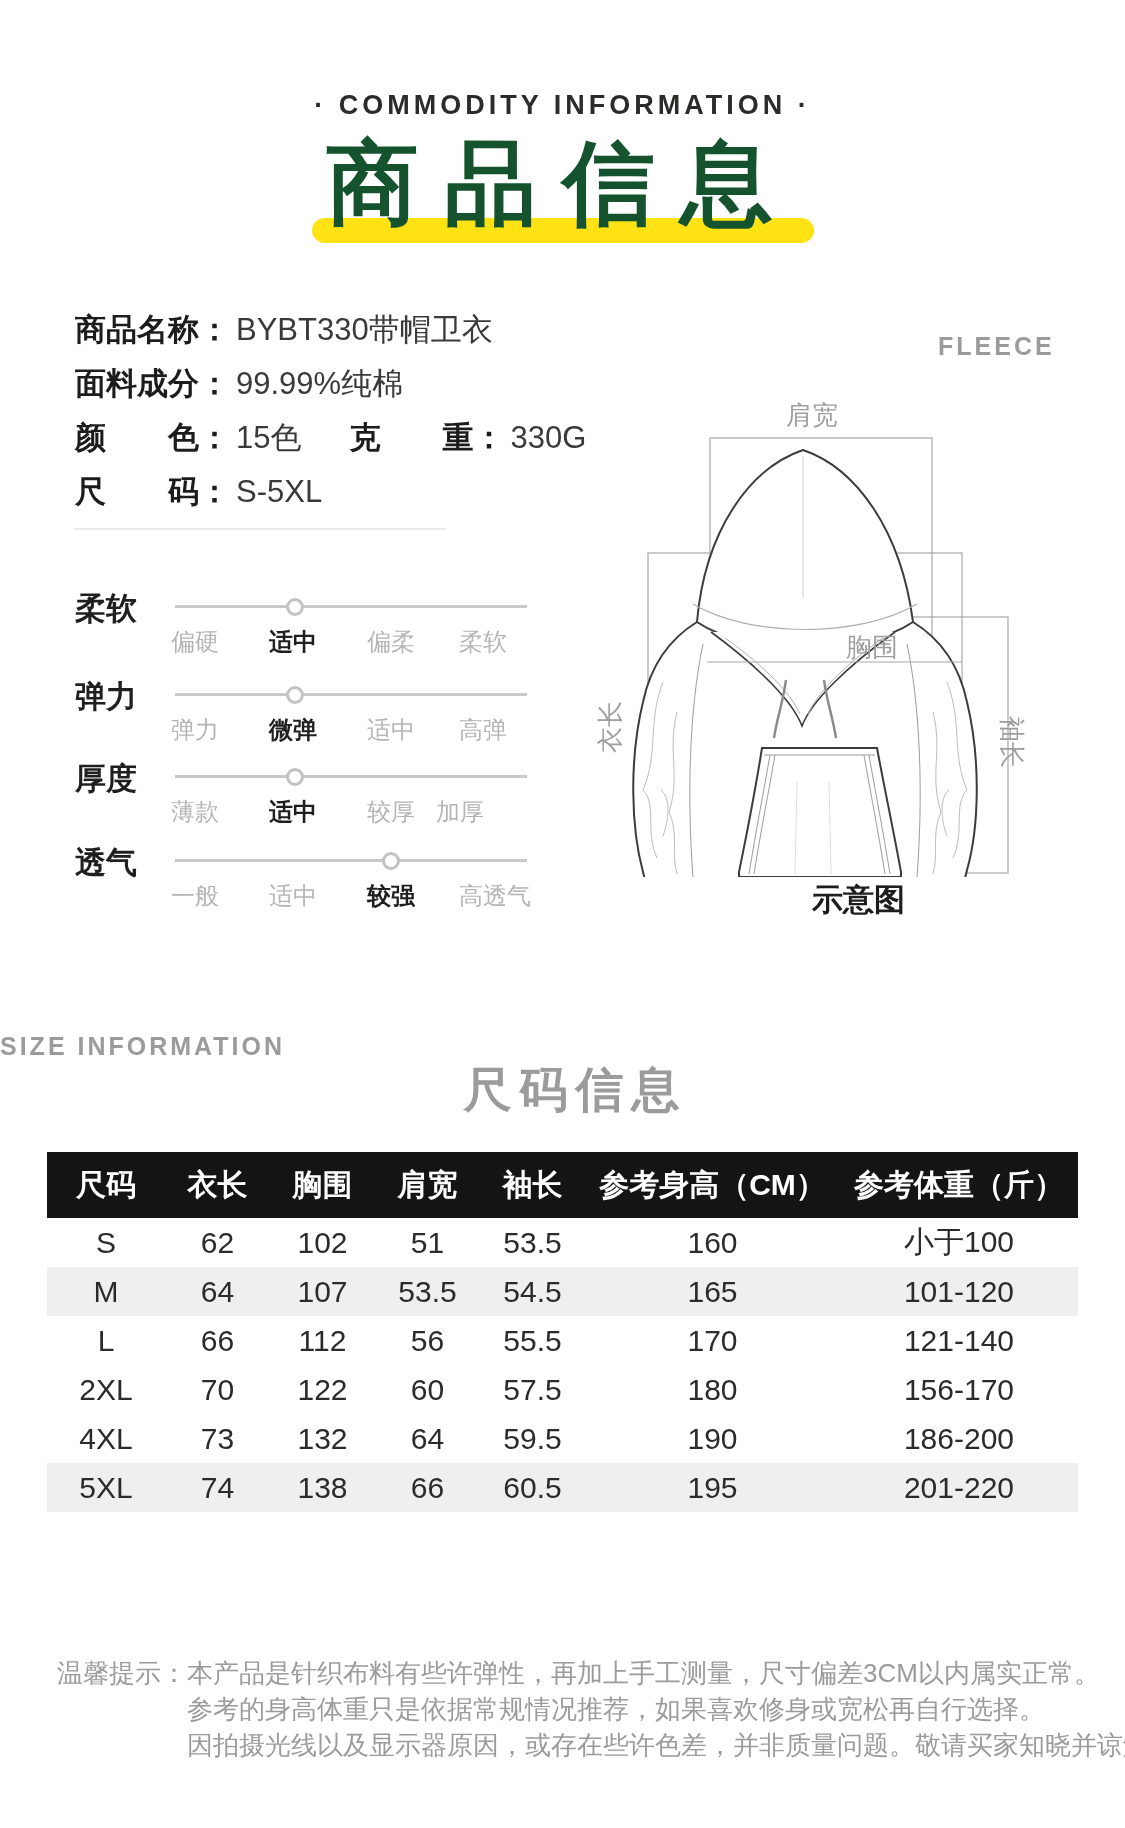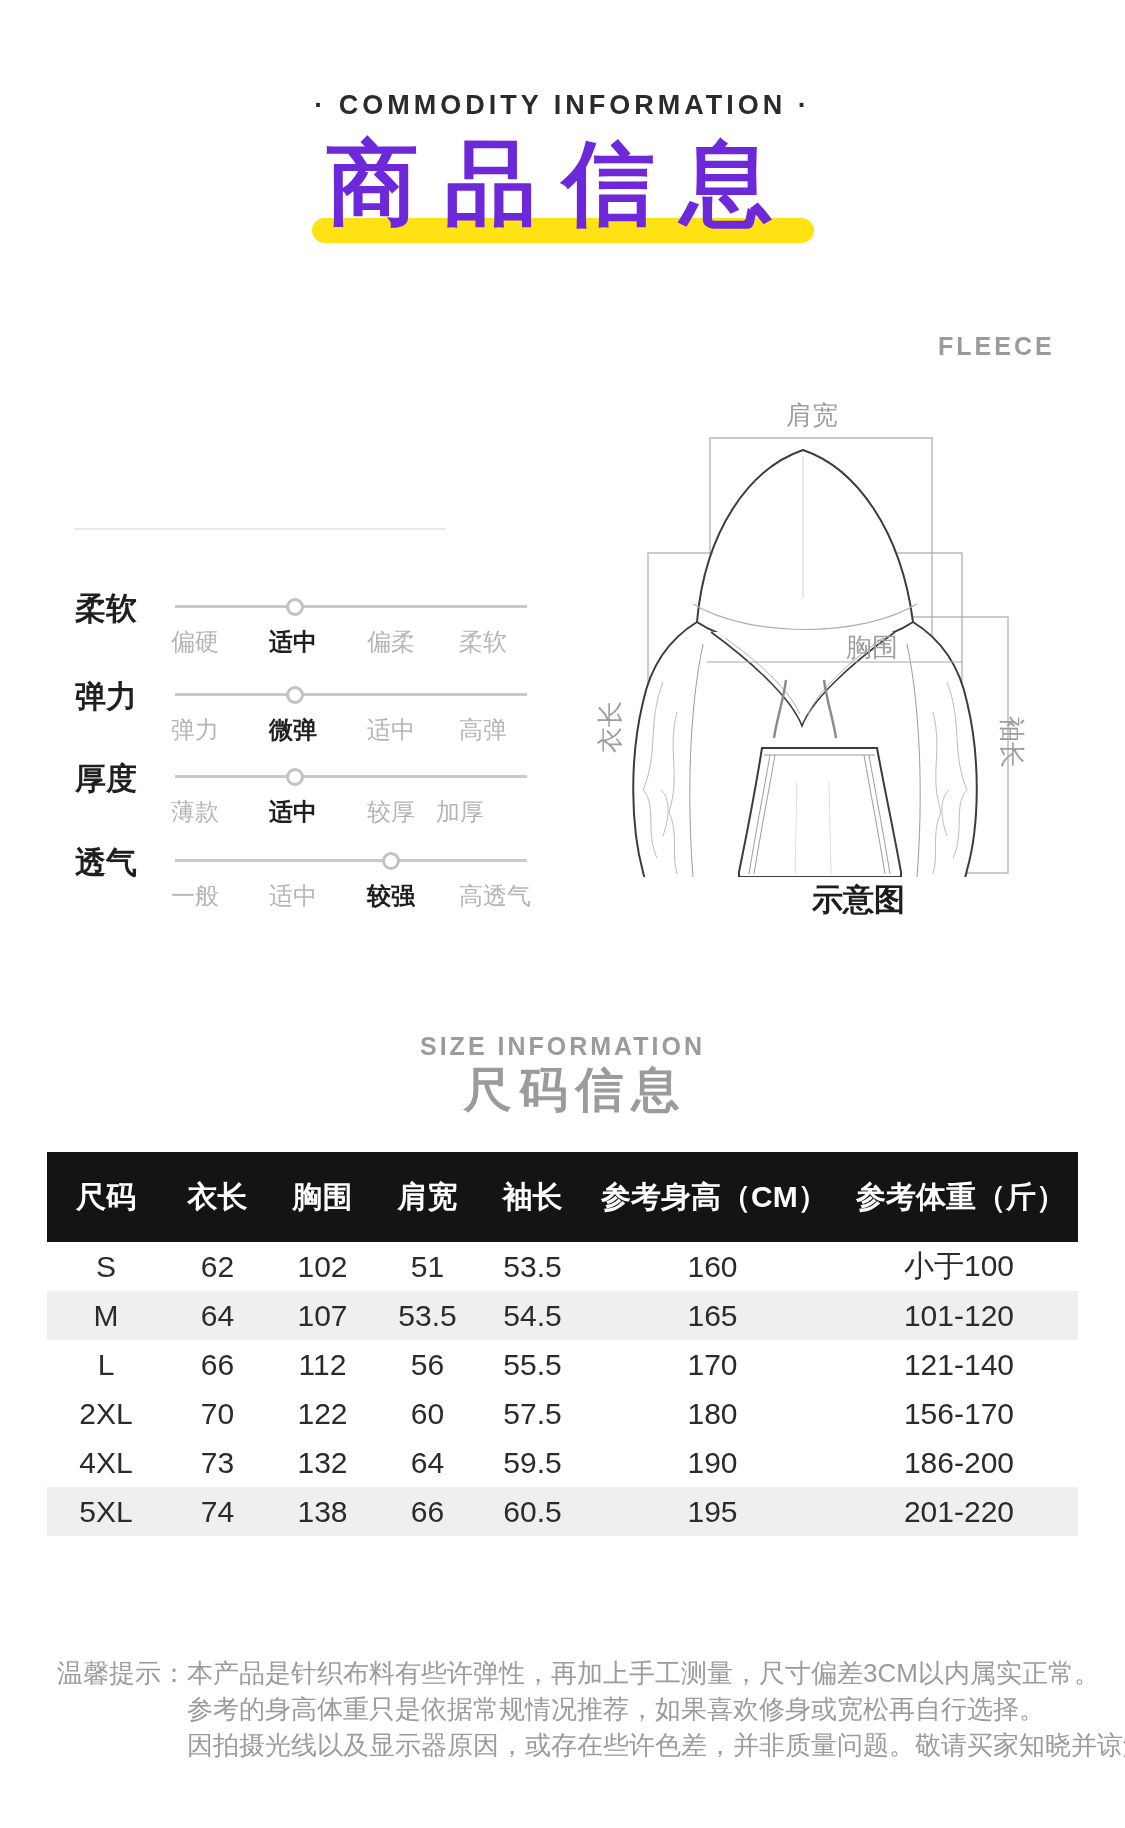--- a/index.html
+++ b/index.html
@@ -4,21 +4,21 @@
 <style>
   html,body{margin:0;padding:0;background:#fff;}
   .page{position:relative;width:1125px;height:1828px;background:#fff;overflow:hidden;
         font-family:"Liberation Sans",sans-serif;color:#262626;}
 
   
   .eyebrow{position:absolute;top:90px;left:0;width:100%;text-align:center;
            font-size:27px;font-weight:bold;letter-spacing:4px;color:#2b2b29;}
   .title-wrap{position:absolute;top:122px;left:0;width:100%;text-align:center;height:120px;}
   .page-title{position:relative;z-index:2;font-size:92px;font-weight:bold;
-              letter-spacing:26px;color:#6d28d9;}
+              letter-spacing:26px;color:#14532d;}
   .yellow-bar{position:absolute;z-index:1;left:312px;top:96px;width:502px;height:25px;
               border-radius:13px;background:#ffe214;}
 
   
   .fleece{position:absolute;left:938px;top:332px;font-size:25px;font-weight:bold;
           letter-spacing:3px;color:#9b9b9b;}
   .product-info{position:absolute;left:75px;top:303px;width:520px;}
   .p-row{height:54px;display:flex;align-items:center;white-space:nowrap;}
   .p-label{font-size:31px;font-weight:bold;color:#1c1c1c;}
   .p-value{font-size:31px;color:#3a3a3a;margin-left:6px;}
@@ -41,30 +41,30 @@
   .diag-label{position:absolute;font-size:26px;color:#9e9e9e;text-align:center;}
   .lbl-shoulder{left:752px;top:398px;width:120px;}
   .lbl-chest{left:812px;top:630px;width:120px;}
   .lbl-rot{width:60px;height:60px;display:flex;align-items:center;justify-content:center;}
   .lbl-length{left:580px;top:697px;transform:rotate(-90deg);}
   .lbl-sleeve{left:982px;top:712px;transform:rotate(90deg);}
   .diag-caption{position:absolute;left:705px;top:879px;width:200px;text-align:right;
                 font-size:31px;font-weight:bold;color:#1d1d1d;}
 
   
-  .size-eyebrow{position:absolute;top:1032px;left:0;width:100%;text-align:center;
+  .size-eyebrow{position:absolute;top:1032px;left:0;width:100%;text-align:left;
                 font-size:25px;font-weight:bold;letter-spacing:3px;color:#9b9b9b;}
   .size-title{position:absolute;top:1058px;left:13px;width:100%;text-align:center;
               font-size:48px;font-weight:bold;letter-spacing:8px;color:#9b9b9b;}
 
   
   .size-table{position:absolute;left:47px;top:1152px;width:1031px;border-collapse:collapse;
               table-layout:fixed;}
   .size-table th{background:#141414;color:#fff;font-size:30px;font-weight:bold;
-                 height:58px;text-align:center;padding:16px;white-space:nowrap;}
+                 height:58px;text-align:center;padding:4px;white-space:nowrap;}
   .size-table td{font-size:30px;color:#2b2b2b;height:49px;text-align:center;padding:0;}
   .size-table tr.alt td{background:#efefef;}
 
   
   .notes{position:absolute;left:57px;top:1655px;width:1020px;font-size:26px;
          color:#9b9b9b;line-height:36px;}
   .note-line{white-space:nowrap;}
   .note-line.indent{padding-left:130px;}
 </style>
 </head>
@@ -72,20 +72,40 @@
 
 <div class="page">
 
   <div class="eyebrow">· COMMODITY INFORMATION ·</div>
   <div class="title-wrap">
     <span class="yellow-bar"></span>
     <span class="page-title">商品信息</span>
   </div>
 
   <div class="fleece">FLEECE</div>
+  <div class="product-info">
+    <div class="p-row">
+      <span class="p-label">商品名称：</span>
+      <span class="p-value">BYBT330带帽卫衣</span>
+    </div>
+    <div class="p-row">
+      <span class="p-label">面料成分：</span>
+      <span class="p-value">99.99%纯棉</span>
+    </div>
+    <div class="p-row">
+      <span class="p-label">颜　　色：</span>
+      <span class="p-value">15色</span>
+      <span class="p-label second">克　　重：</span>
+      <span class="p-value">330G</span>
+    </div>
+    <div class="p-row">
+      <span class="p-label">尺　　码：</span>
+      <span class="p-value">S-5XL</span>
+    </div>
+  </div>
   <div class="divider"></div>
 
   <div class="attributes">
 
     <div class="attr-row" style="top:0px">
       <span class="attr-label">柔软</span>
       <div class="attr-track">
         <span class="attr-dot" style="left:34%"></span>
       </div>
       <div class="attr-opts">

